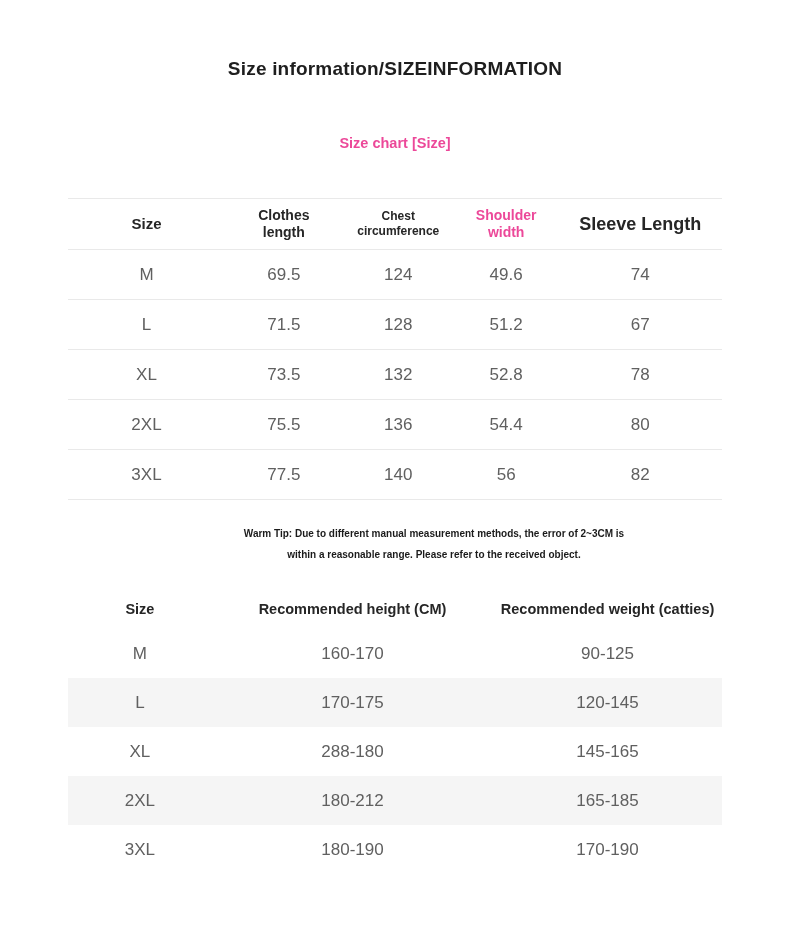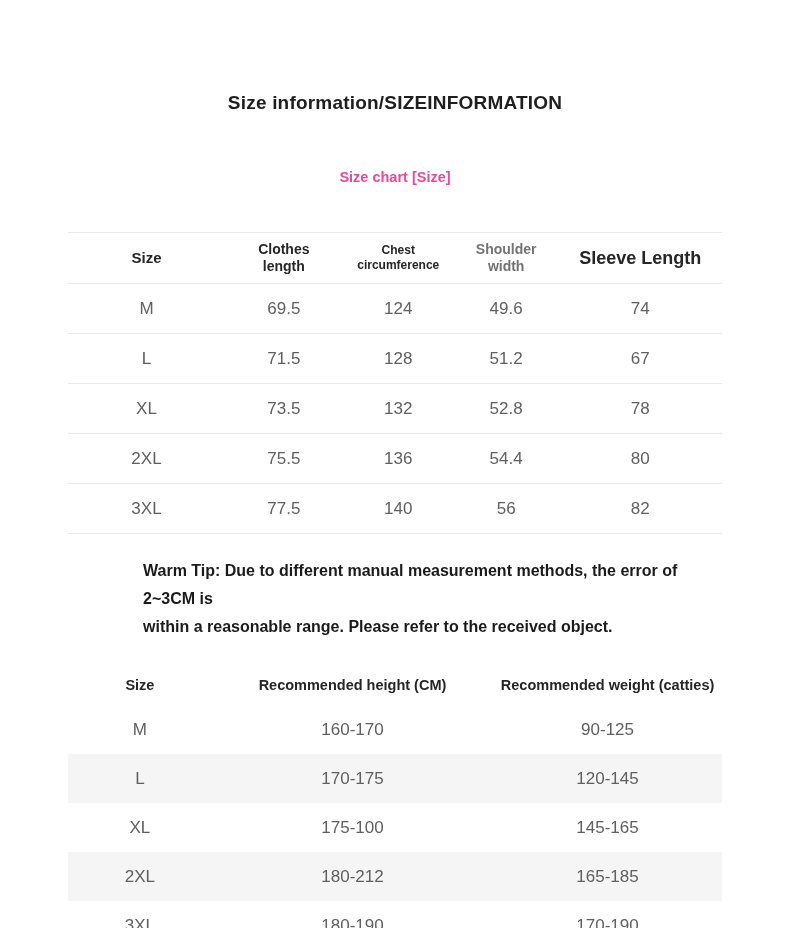--- a/index.html
+++ b/index.html
@@ -7,21 +7,21 @@
     width: 790px;
     height: 928px;
     background: #ffffff;
     font-family: "Liberation Sans", sans-serif;
     overflow: hidden;
   }
   .page { width: 790px; }
 
   .title {
     margin: 0;
-    padding-top: 92px;
+    padding-top: 58px;
     text-align: center;
     font-size: 19px;
     font-weight: bold;
     letter-spacing: 0.2px;
     color: #1e1e1e;
   }
   .subtitle {
     margin: 0;
     padding-top: 55px;
     text-align: center;
@@ -49,31 +49,32 @@
     font-weight: 400;
     color: #606060;
   }
   .hl { display: inline-block; font-weight: bold; }
   .two { white-space: pre-line; line-height: 1.18; }
   .left { text-align: center; }
   .f15 { font-size: 15px; }
   .f155 { font-size: 18px; }
   .f14 { font-size: 14px; }
   .f12 { font-size: 12px; }
-  .muted { color: #737373; }
+  .muted { color: #ec4899; }
 
   
   .tip {
     width: 582px;
     margin: 23px 0 0 143px;
-    font-size: 16px;
+    font-size: 10px;
     font-weight: bold;
     color: #1b1b1b;
-    line-height: 28px;
+    line-height: 21px;
     white-space: pre-line;
+    text-align: center;
   }
 
   
   .t2 { width: 654px; margin: 23px auto 0 auto; }
   .t2 thead tr { height: 41px; }
   .t2 th {
     padding: 0;
     text-align: center;
     vertical-align: middle;
     font-weight: bold;
@@ -181,21 +182,21 @@
         <td>160-170</td>
         <td>90-125</td>
       </tr>
       <tr>
         <td>L</td>
         <td>170-175</td>
         <td>120-145</td>
       </tr>
       <tr>
         <td>XL</td>
-        <td>175-100</td>
+        <td>288-180</td>
         <td>145-165</td>
       </tr>
       <tr>
         <td>2XL</td>
         <td>180-212</td>
         <td>165-185</td>
       </tr>
       <tr>
         <td>3XL</td>
         <td>180-190</td>

